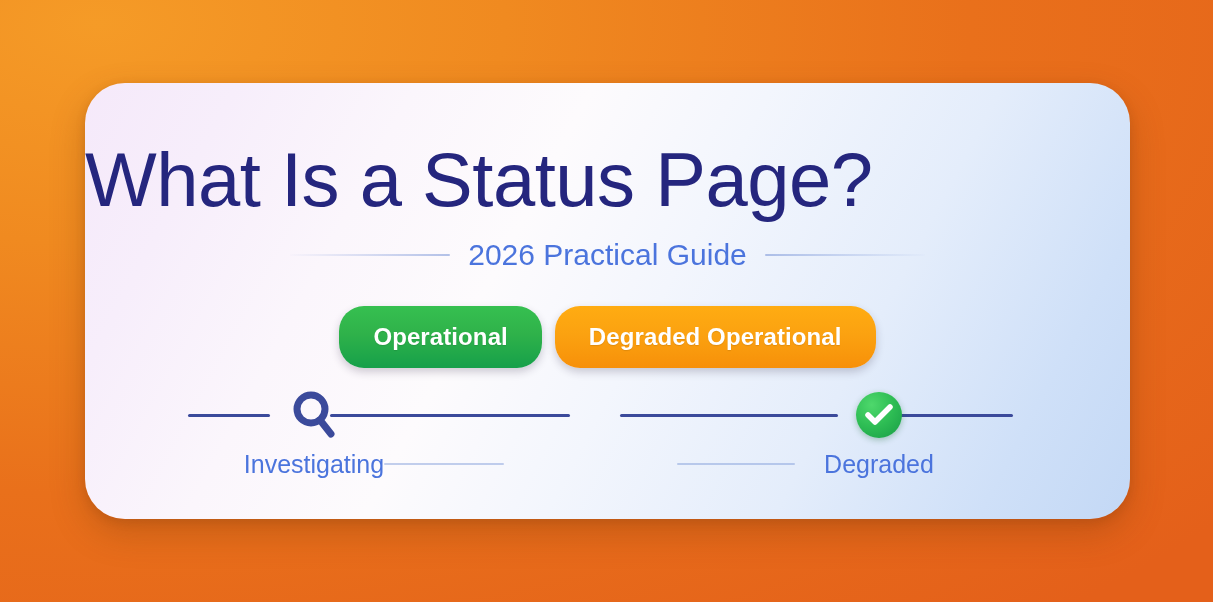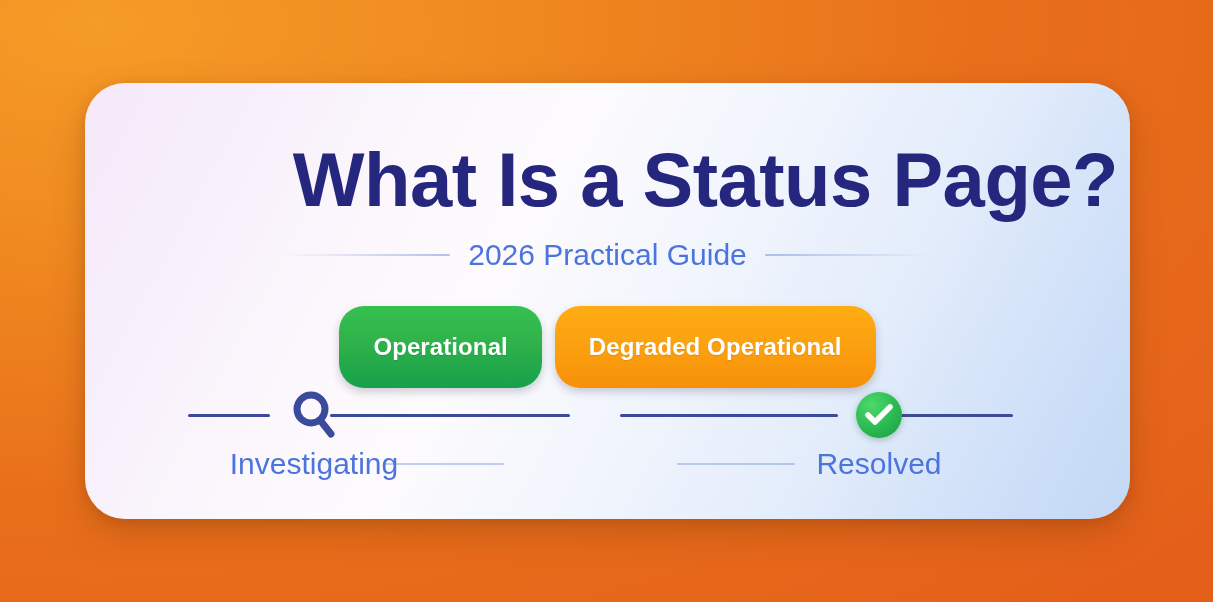--- a/index.html
+++ b/index.html
@@ -47,26 +47,26 @@
 
   .card-inner {
     position: absolute;
     inset: 0;
   }
 
   
   #title {
     position: absolute;
     left: 0;
-    right: 12px;
+    right: 0;
     top: 55px;
-    text-align: right;
+    text-align: left;
     font-size: 76px;
     line-height: 84px;
-    font-weight: 700;
+    font-weight: 400;
     letter-spacing: -0.5px;
     color: #25267E;
     font-family: "Liberation Sans", sans-serif;
     white-space: nowrap;
   }
 
   
   #subtitle-row {
     position: absolute;
     left: 0;
@@ -108,21 +108,21 @@
     align-items: center;
     justify-content: center;
     gap: 13px;
   }
   .pill {
     height: 50px;
     border-radius: 25px;
     display: flex;
     align-items: center;
     justify-content: center;
-    padding: 16px 34px;
+    padding: 6px 34px;
     color: #FFFFFF;
     font-size: 24px;
     font-weight: 700;
     letter-spacing: 0.1px;
     white-space: nowrap;
     box-shadow: 0 4px 9px rgba(40, 30, 60, 0.22);
     text-shadow: 0 1px 1px rgba(0,0,0,0.10);
     font-family: "Liberation Sans", sans-serif;
   }
   .pill.green {
@@ -172,21 +172,21 @@
   #step-2 { left: 596px; }
 
   .tl-icon-wrap {
     height: 64px;
     display: flex;
     align-items: center;
     justify-content: center;
   }
   .tl-label {
     margin-top: 2px;
-    font-size: 30px;
+    font-size: 25px;
     line-height: 30px;
     color: #4B74DD;
     font-weight: 400;
     white-space: nowrap;
     font-family: "Liberation Sans", sans-serif;
   }
 
   
   .tl-label-line {
     position: absolute;
@@ -269,21 +269,21 @@
 
 
           <div class="tl-step" id="step-2">
             <div class="tl-icon-wrap">
               <span class="icon-check">
                 <svg width="30" height="24" viewBox="0 0 30 24">
                   <polyline points="4,12 11,19 26,4" fill="none" stroke="#FFFFFF" stroke-width="5.5" stroke-linecap="round" stroke-linejoin="round"></polyline>
                 </svg>
               </span>
             </div>
-            <div class="tl-label">Resolved</div>
+            <div class="tl-label">Degraded</div>
           </div>
 
         </div>
       </div>
 
     </div>
   </div>
 </div>
 
 </body></html>

